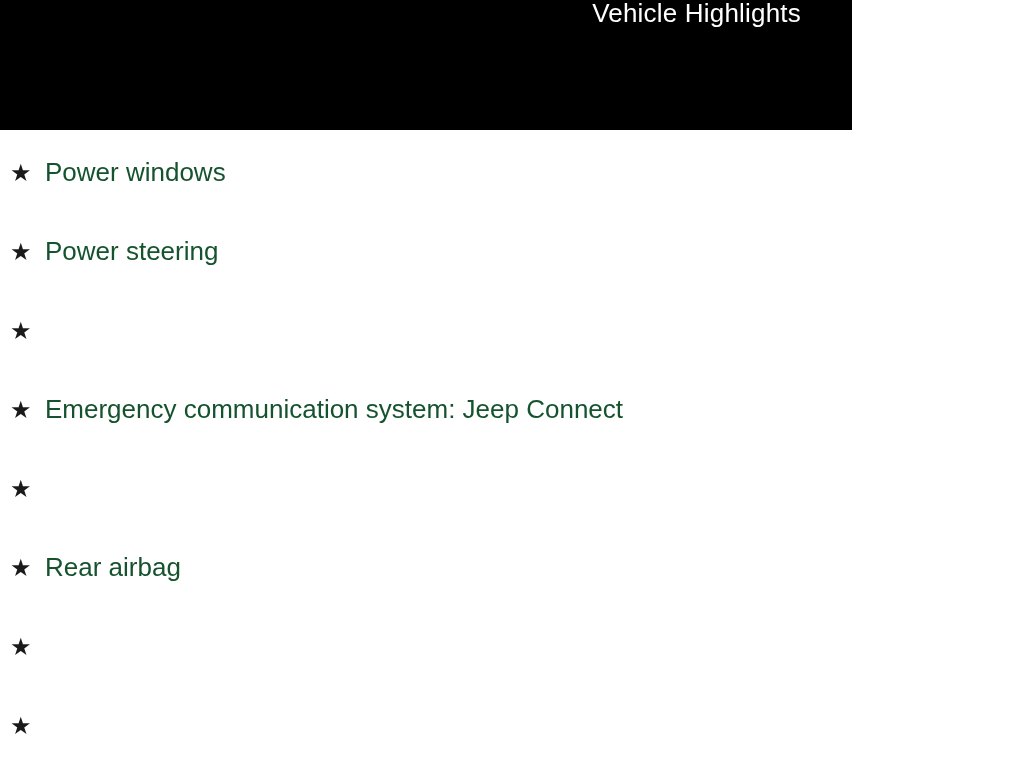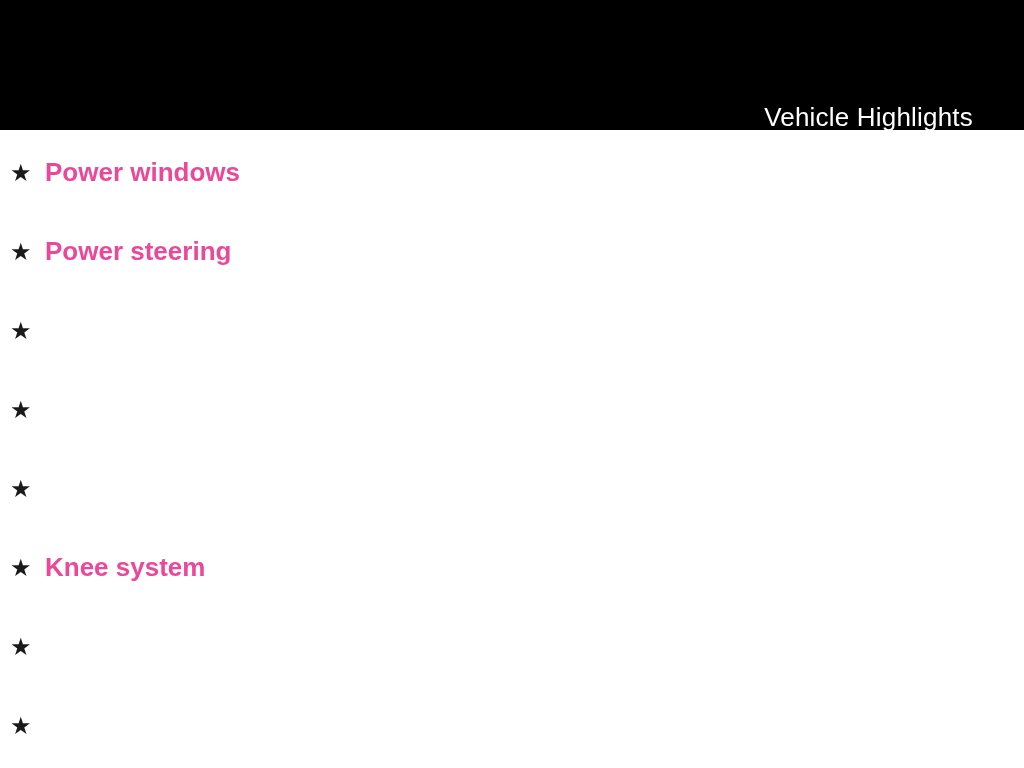--- a/index.html
+++ b/index.html
@@ -4,25 +4,25 @@
 <style>
   * { margin: 0; padding: 0; box-sizing: border-box; }
   html, body {
     width: 1024px;
     height: 768px;
     background: #ffffff;
     font-family: "Liberation Sans", sans-serif;
     overflow: hidden;
   }
   .header {
-    width: 1024px;
+    width: 852px;
     height: 130px;
     background: #000000;
     display: flex;
-    align-items: flex-end;
+    align-items: flex-start;
     justify-content: flex-end;
     padding-right: 51px;
   }
   .header-title {
     color: #ffffff;
     font-size: 26px;
     font-weight: 400;
     letter-spacing: 0.2px;
     line-height: 1;
   }
@@ -38,23 +38,22 @@
   }
   .star {
     width: 35px;
     font-size: 24px;
     color: #1a1a1a;
     line-height: 1;
     flex: 0 0 35px;
   }
   .item-label {
     font-size: 26px;
-    color: #ec4899;
+    color: #14532d;
     line-height: 1.2;
-    font-weight: bold;
   }
 </style>
 </head>
 <body>
 
 <div class="header">
   <div class="header-title">Vehicle Highlights</div>
 </div>
 
 <ul class="highlight-list">
@@ -64,27 +63,28 @@
   </li>
   <li class="highlight-item">
     <span class="star">★</span>
     <span class="item-label">Power steering</span>
   </li>
   <li class="highlight-item">
     <span class="star">★</span>
   </li>
   <li class="highlight-item">
     <span class="star">★</span>
+    <span class="item-label">Emergency communication system: Jeep Connect</span>
   </li>
   <li class="highlight-item">
     <span class="star">★</span>
   </li>
   <li class="highlight-item">
     <span class="star">★</span>
-    <span class="item-label">Knee system</span>
+    <span class="item-label">Rear airbag</span>
   </li>
   <li class="highlight-item">
     <span class="star">★</span>
   </li>
   <li class="highlight-item">
     <span class="star">★</span>
   </li>
 </ul>
 
 </body></html>

